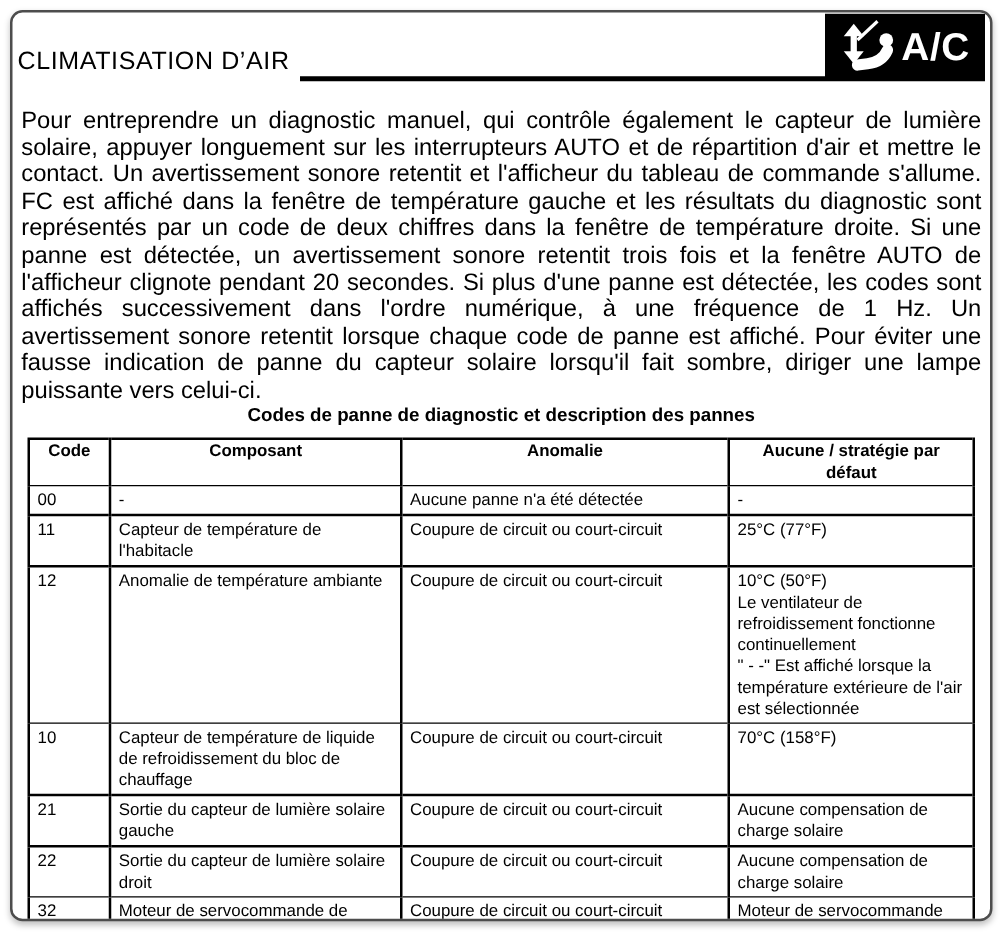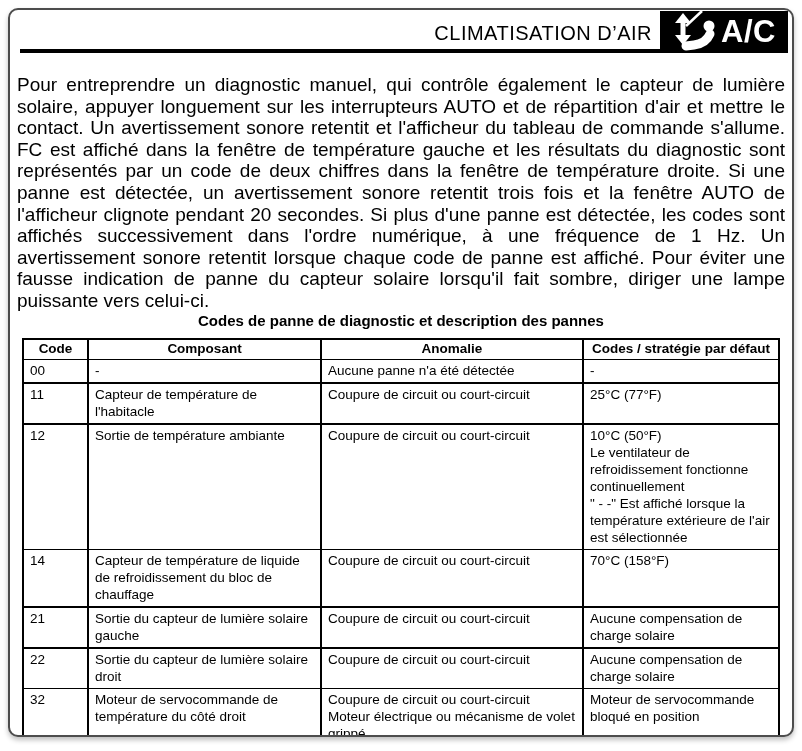--- a/index.html
+++ b/index.html
@@ -27,40 +27,40 @@
   }
   
   .header {
     display: flex;
     align-items: stretch;
     margin-top: 0;
   }
   .header-left {
     flex: 1;
     display: flex;
-    flex-direction: column;
+    flex-direction: row;
     justify-content: flex-end;
     align-items: flex-end;
     padding-top: 6px;
   }
   .page-title {
     font-size: 20px;
     letter-spacing: 0.5px;
     padding-right: 8px;
     padding-bottom: 4px;
     white-space: nowrap;
   }
   .title-rule {
     width: 99%;
     height: 4px;
     background: #000;
   }
   .ac-badge {
     width: 128px;
-    height: 42px;
+    height: 54px;
     background: #000;
     color: #fff;
     display: flex;
     align-items: center;
     justify-content: center;
     gap: 1px;
     flex: 0 0 auto;
   }
   .ac-badge .badge-label {
     font-size: 31px;
@@ -154,46 +154,46 @@
       <col class="c-code">
         <col class="c-comp">
         <col class="c-anom">
         <col class="c-val">
     </colgroup>
     <thead>
       <tr>
         <th>Code</th>
         <th>Composant</th>
         <th>Anomalie</th>
-        <th>Codes / stratégie par défaut</th>
+        <th>Aucune / stratégie par défaut</th>
       </tr>
     </thead>
     <tbody>
         <tr>
           <td>00</td>
           <td>-</td>
           <td>Aucune panne n'a été détectée</td>
           <td>-</td>
         </tr>
         <tr>
           <td>11</td>
           <td>Capteur de température de l'habitacle</td>
           <td>Coupure de circuit ou court-circuit</td>
           <td>25°C (77°F)</td>
         </tr>
         <tr>
           <td>12</td>
-          <td>Sortie de température ambiante</td>
+          <td>Anomalie de température ambiante</td>
           <td>Coupure de circuit ou court-circuit</td>
           <td class="multiline">10°C (50°F)
 Le ventilateur de refroidissement fonctionne continuellement
 " - -" Est affiché lorsque la température extérieure de l'air est sélectionnée</td>
         </tr>
         <tr>
-          <td>14</td>
+          <td>10</td>
           <td>Capteur de température de liquide de refroidissement du bloc de chauffage</td>
           <td>Coupure de circuit ou court-circuit</td>
           <td>70°C (158°F)</td>
         </tr>
         <tr>
           <td>21</td>
           <td>Sortie du capteur de lumière solaire gauche</td>
           <td>Coupure de circuit ou court-circuit</td>
           <td>Aucune compensation de charge solaire</td>
         </tr>

